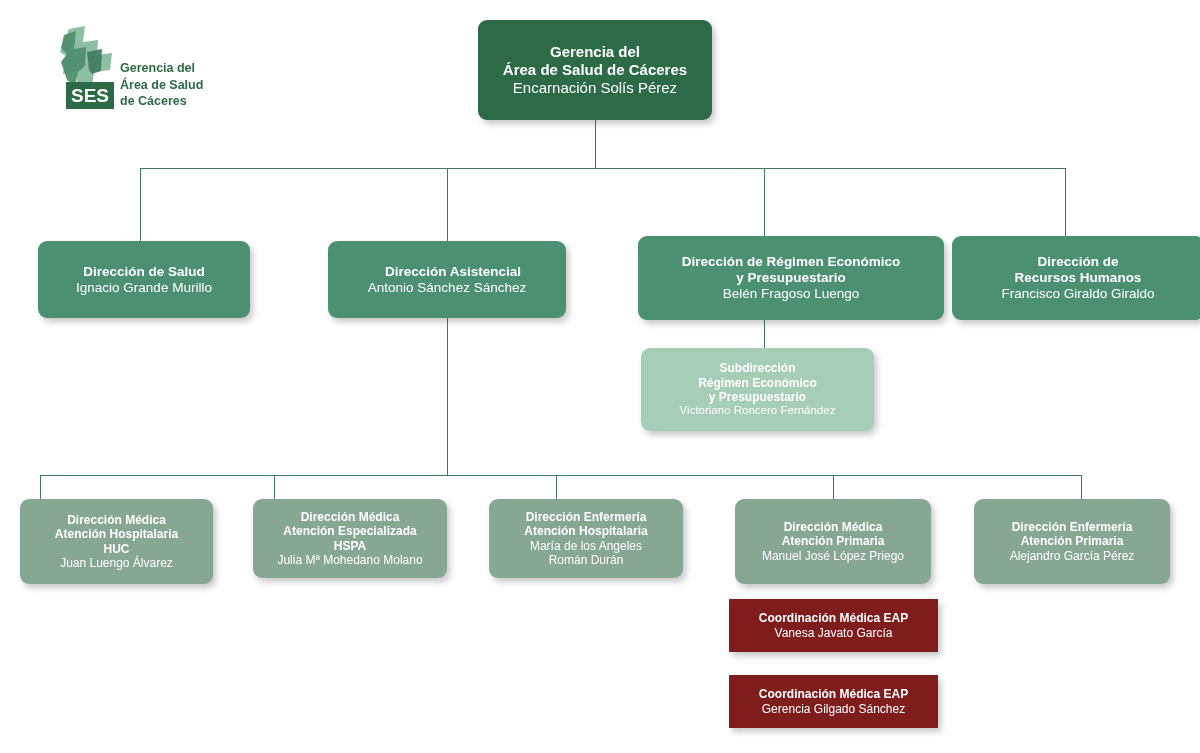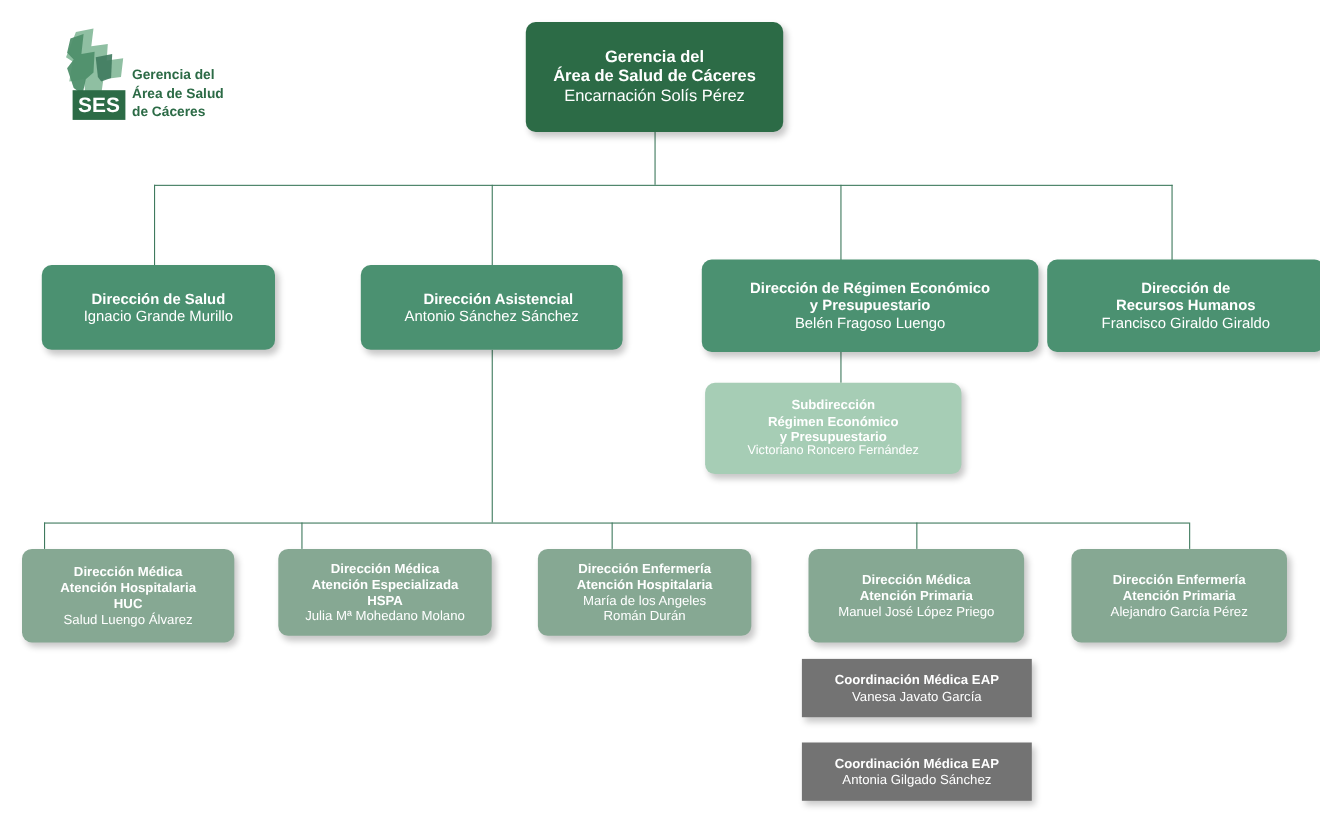--- a/index.html
+++ b/index.html
@@ -48,21 +48,21 @@
   }
   .node .person {
     font-weight: normal;
   }
 
   
   .lvl-root   { background: #2c6b46; }
   .lvl-dir    { background: #4b9171; }
   .lvl-sub    { background: #a6cdb5; }
   .lvl-unit   { background: #86a893; }
-  .lvl-coord  { background: #737373; border-radius: 0; }
+  .lvl-coord  { background: #7f1d1d; border-radius: 0; }
 
   
   .lvl-root   { font-size: 15px; }
   .lvl-root .person { font-size: 15px; }
   .lvl-dir    { font-size: 13.5px; }
   .lvl-dir .person { font-size: 13.5px; }
   .lvl-sub    { font-size: 12px; }
   .lvl-sub .person { font-size: 11.5px; text-align: center; }
   .lvl-unit   { font-size: 12px; }
   .lvl-unit .person { font-size: 12px; }
@@ -166,21 +166,21 @@
     <div class="title" style="white-space:pre-line;">Subdirección
 Régimen Económico
 y Presupuestario</div>
     <div class="person">Victoriano Roncero Fernández</div>
   </div>
 
   <div class="node lvl-unit" style="left:20px; top:499px; width:193px; height:85px;">
     <div class="title" style="white-space:pre-line;">Dirección Médica
 Atención Hospitalaria
 HUC</div>
-    <div class="person">Salud Luengo Álvarez</div>
+    <div class="person">Juan Luengo Álvarez</div>
   </div>
 
   <div class="node lvl-unit" style="left:253px; top:499px; width:194px; height:79px;">
     <div class="title" style="white-space:pre-line;">Dirección Médica
 Atención Especializada
 HSPA</div>
     <div class="person">Julia Mª Mohedano Molano</div>
   </div>
 
   <div class="node lvl-unit" style="left:489px; top:499px; width:194px; height:79px;">
@@ -202,17 +202,17 @@
     <div class="person">Alejandro García Pérez</div>
   </div>
 
   <div class="node lvl-coord" style="left:729px; top:599px; width:209px; height:53px;">
     <div class="title" style="white-space:pre-line;">Coordinación Médica EAP</div>
     <div class="person">Vanesa Javato García</div>
   </div>
 
   <div class="node lvl-coord" style="left:729px; top:675px; width:209px; height:53px;">
     <div class="title" style="white-space:pre-line;">Coordinación Médica EAP</div>
-    <div class="person">Antonia Gilgado Sánchez</div>
+    <div class="person">Gerencia Gilgado Sánchez</div>
   </div>
 
 
 </div>
 
 </body></html>

